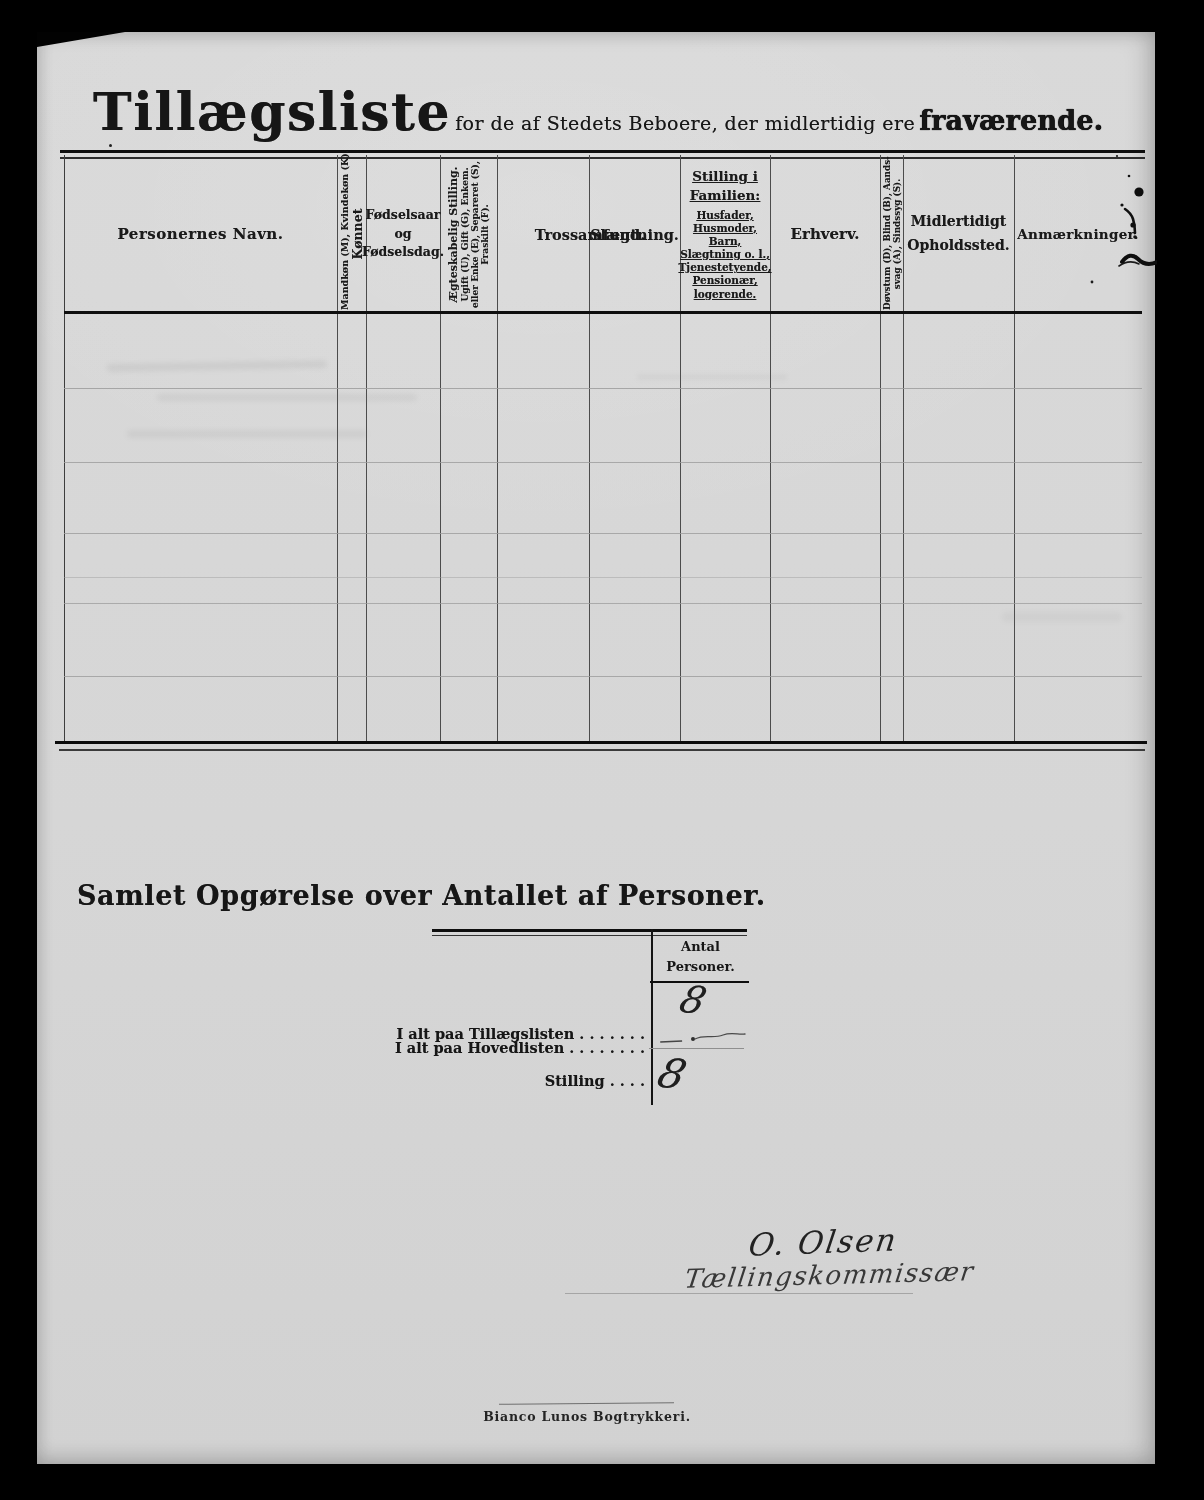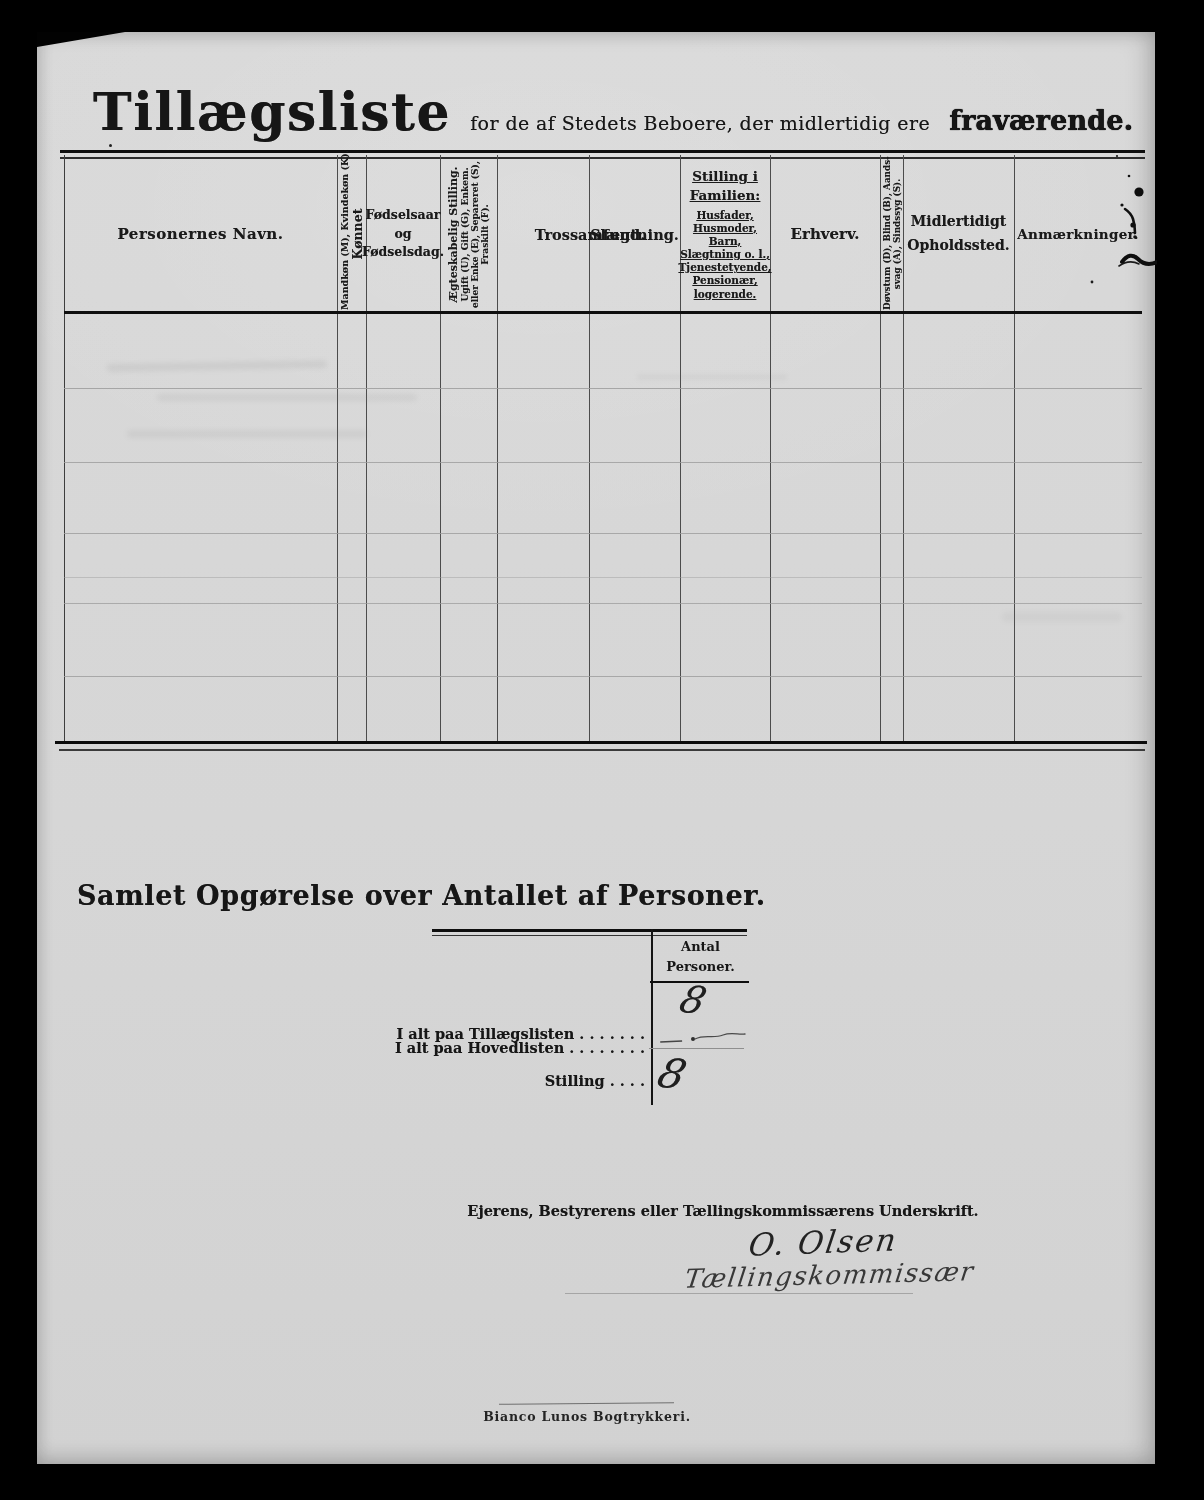--- a/index.html
+++ b/index.html
@@ -16,21 +16,21 @@
   .paper{
     position:absolute;left:37px;top:32px;width:1118px;height:1432px;
     background:
       radial-gradient(ellipse 900px 500px at 45% 12%, rgba(255,255,255,.10), rgba(255,255,255,0) 70%),
       linear-gradient(180deg,#d9d9d9 0%,#d6d6d6 55%,#d2d2d2 100%);
     box-shadow: inset -10px 0 22px rgba(0,0,0,.14), inset 0 -8px 18px rgba(0,0,0,.10), inset 4px 4px 14px rgba(0,0,0,.08);
   }
   .corner-nick{position:absolute;left:0;top:0;width:88px;height:15px;background:#020202;
     clip-path:polygon(0 0,100% 0,0 100%);}
   
-  .title-row{position:absolute;left:56px;top:46px;width:1030px;display:flex;align-items:baseline;gap:19px;white-space:nowrap;text-align:right;}
+  .title-row{position:absolute;left:56px;top:46px;width:1030px;display:flex;align-items:baseline;gap:4px;white-space:nowrap;text-align:right;}
   .title-main{font-size:52px;font-weight:bold;letter-spacing:1.5px;text-shadow:0 0 .6px rgba(0,0,0,.65);}
   .title-rest{font-size:19px;font-weight:normal;letter-spacing:.4px;text-shadow:0 0 .4px rgba(0,0,0,.5);margin-top:34px;}
   .title-emph{font-size:27px;font-weight:bold;letter-spacing:.2px;text-shadow:0 0 1.1px #000, .4px 0 0 #000;}
   .rule{position:absolute;background:#0e0e0e;}
   
   .vline{position:absolute;width:1px;background:#4c4c4c;}
   .hfaint{position:absolute;height:1px;left:27px;width:1078px;background:#9c9c9c;}
   
   .hcell{position:absolute;top:123px;height:158px;display:flex;flex-direction:column;align-items:center;justify-content:center;text-align:center;font-weight:bold;color:#1a1a1a;text-shadow:0 0 .4px rgba(0,0,0,.45);}
   .rot-outer{position:absolute;top:123px;height:158px;display:flex;align-items:center;justify-content:center;}
@@ -194,21 +194,20 @@
     <div class="rule" style="left:612px;top:1016px;width:95px;height:1px;background:#8f8f8f;"></div>
 
     <span class="hand-num" style="left:644px;top:946px;">8</span>
     <span class="hand-dash" style="left:622px;top:994px;">—</span>
     <svg style="position:absolute;left:650px;top:998px;" width="62" height="14" viewBox="0 0 62 14">
       <circle cx="6" cy="9" r="2" fill="#2e2e2e"></circle>
       <path d="M8,9 C18,4 26,9 36,5 C44,2 52,5 58,4" stroke="#4a4a4a" stroke-width="1.3" fill="none" stroke-linecap="round"></path>
     </svg>
     <span class="hand-num" style="left:622px;top:1018px;font-size:41px;">8</span>
 
-    <div class="sig-label">Ejerens, Bestyrerens eller Tællingskommissærens Underskrift.</div>
     <div class="sig-name">O. Olsen</div>
     <div class="sig-role">Tællingskommissær</div>
     <div class="rule" style="left:528px;top:1261px;width:348px;height:1px;background:#a5a5a5;"></div>
 
     <div class="rule" style="left:462px;top:1371px;width:175px;height:1px;background:#6f6f6f;transform:rotate(-.5deg);"></div>
     <div class="printer">Bianco Lunos Bogtrykkeri.</div>
   </div>
 </div>
 
 </body></html>

